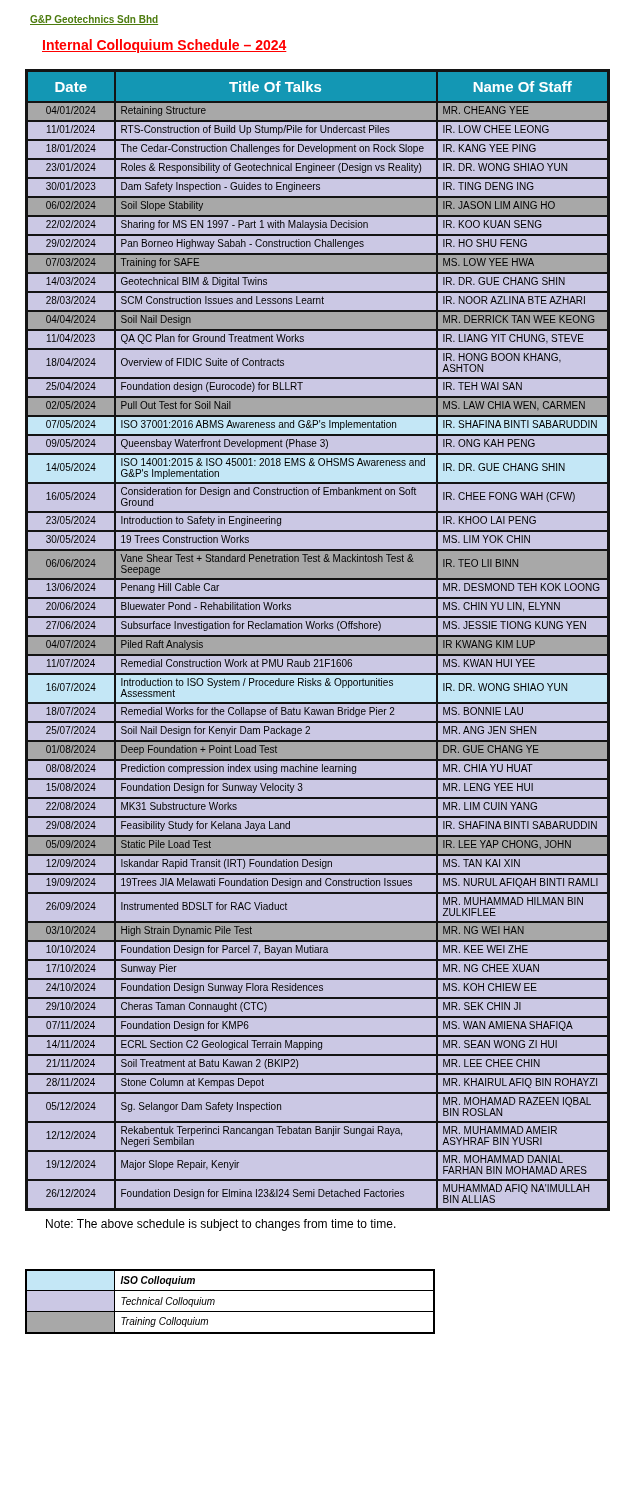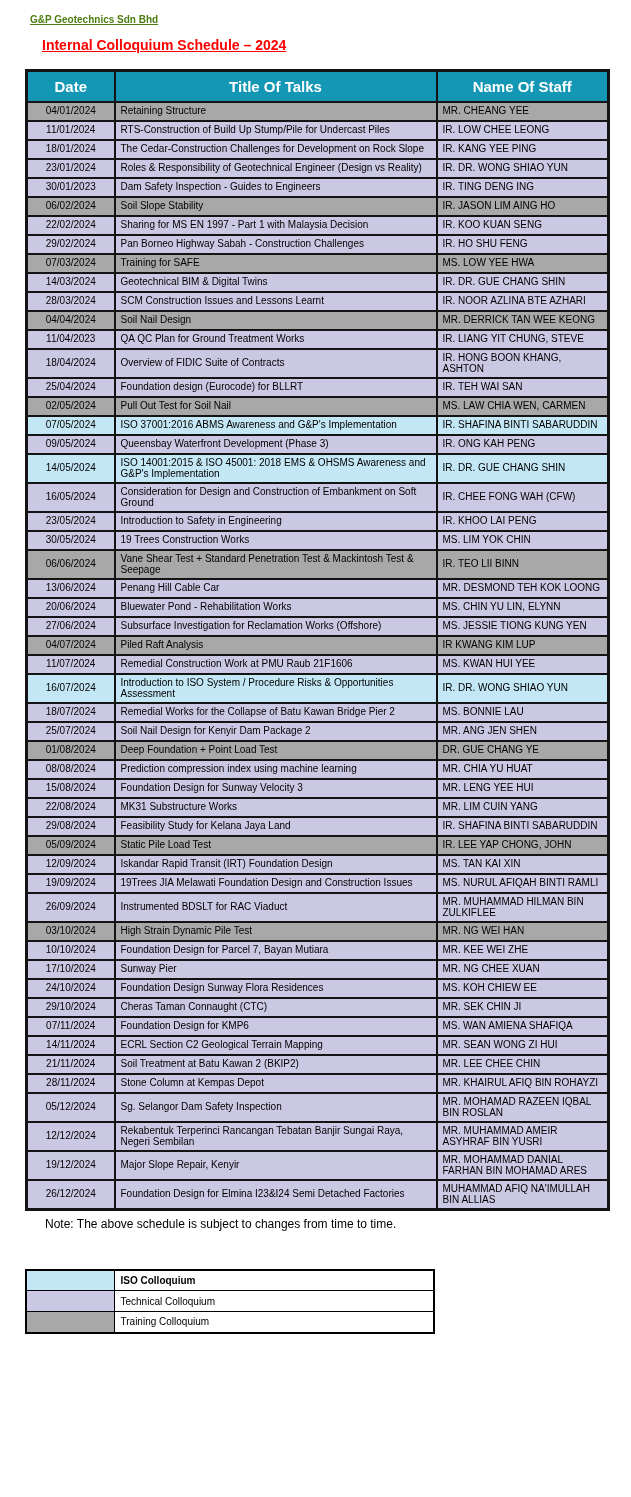--- a/index.html
+++ b/index.html
@@ -76,20 +76,21 @@
   .note {
     font-size: 12px;
     margin: 6px 0 0 0;
     padding-left: 20px;
   }
   table.legend {
     border-collapse: collapse;
     width: 410px;
     margin-top: 38px;
     border: 2px solid #000;
+    font-style: italic;
   }
   .legend td {
     border: 1px solid #000;
     height: 21px;
     font-size: 10px;
     vertical-align: middle;
   }
   .legend td.swatch { width: 88px; }
   .legend td.swatch.sw-iso       { background: var(--iso-bg); }
   .legend td.swatch.sw-training  { background: var(--training-bg); }

